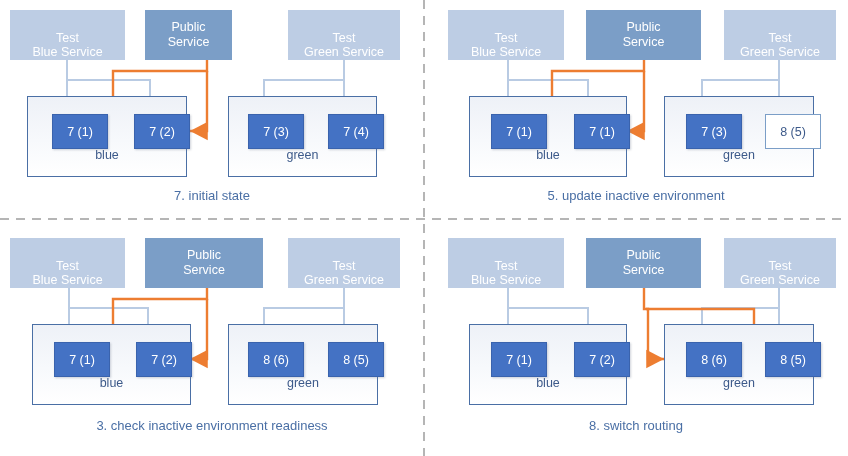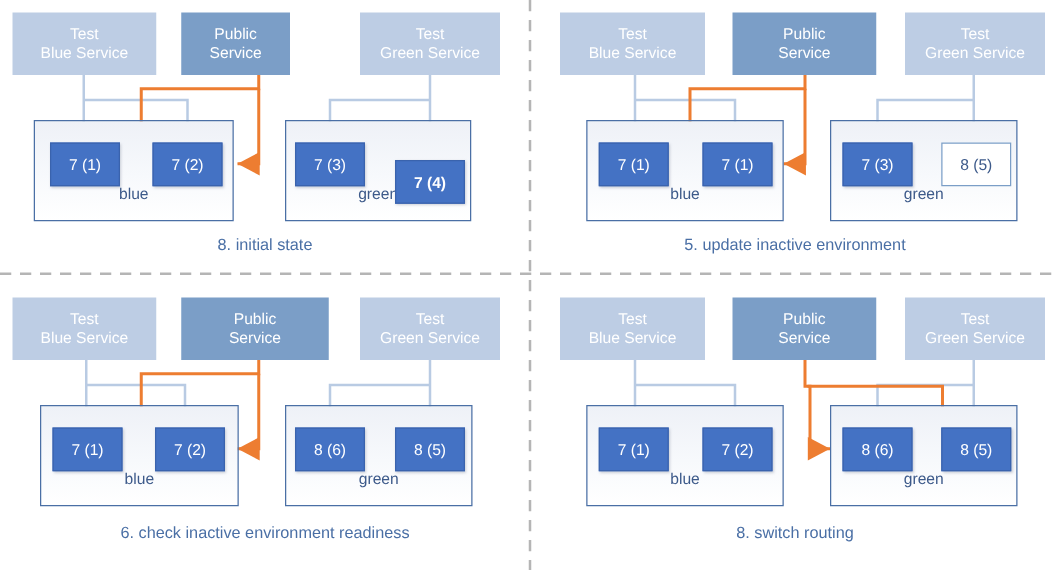--- a/index.html
+++ b/index.html
@@ -34,20 +34,21 @@
     display: flex;
     align-items: center;
     justify-content: center;
     text-align: center;
     line-height: 1.18;
   }
   .svc-light {
     background: #bdcde4;
     color: #ffffff;
     font-size: 12.5px;
+    align-items: flex-end;
   }
   .svc-public {
     background: #7b9ec7;
     color: #ffffff;
     font-size: 12.5px;
   }
   .env-box {
     position: absolute;
     box-sizing: border-box;
     border: 1px solid #4a6fa5;
@@ -65,20 +66,21 @@
     position: absolute;
     box-sizing: border-box;
     display: flex;
     align-items: center;
     justify-content: center;
     background: #4472c4;
     color: #ffffff;
     font-size: 12.5px;
     border: 1px solid #3a63ad;
     box-shadow: 1px 1px 2px rgba(120,130,150,0.35);
+    margin-left: 12px;
   }
   .inst.pending {
     background: #ffffff;
     color: #3d5a8a;
     border: 1px solid #7b9ec7;
     box-shadow: none;
   }
   .caption {
     position: absolute;
     color: #4a6fa5;
@@ -143,23 +145,23 @@
     <div class="env-box" style="left:27px; top:96px; width:160px; height:81px;">
       <div class="env-label" style="bottom:14px;">blue</div>
     </div>
     <div class="inst" style="left:40px; top:114px; width:56px; height:35px;">7 (1)</div>
     <div class="inst" style="left:122px; top:114px; width:56px; height:35px;">7 (2)</div>
 
     <div class="env-box" style="left:228px; top:96px; width:149px; height:81px;">
       <div class="env-label" style="bottom:14px;">green</div>
     </div>
     <div class="inst" style="left:236px; top:114px; width:56px; height:35px;">7 (3)</div>
-    <div class="inst" style="left:316px; top:128px; width:56px; height:35px;font-weight:bold;">7 (4)</div>
-
-    <div class="caption" style="left:0; top:188px; width:424px; text-align:center;">8. initial state</div>
+    <div class="inst" style="left:316px; top:114px; width:56px; height:35px;">7 (4)</div>
+
+    <div class="caption" style="left:0; top:188px; width:424px; text-align:center;">7. initial state</div>
   </div>
 
   <div class="panel" style="left:424px; top:0px;">
 
     <svg class="layer" style="width:424px;height:228px;">
       <defs>
         <marker id="m-blue-2" markerWidth="9" markerHeight="9" refX="4.5" refY="7.6" orient="auto">
           <path d="M0.6,0.4 L8.4,0.4 L4.5,7.8 Z" fill="#b9cbe3"></path>
         </marker>
         <marker id="m-or-2" markerWidth="9" markerHeight="9" refX="7.8" refY="4.5" orient="auto">
@@ -255,21 +257,21 @@
     </div>
     <div class="inst" style="left:42px; top:114px; width:56px; height:35px;">7 (1)</div>
     <div class="inst" style="left:124px; top:114px; width:56px; height:35px;">7 (2)</div>
 
     <div class="env-box" style="left:228px; top:96px; width:150px; height:81px;">
       <div class="env-label" style="bottom:14px;">green</div>
     </div>
     <div class="inst" style="left:236px; top:114px; width:56px; height:35px;">8 (6)</div>
     <div class="inst" style="left:316px; top:114px; width:56px; height:35px;">8 (5)</div>
 
-    <div class="caption" style="left:0; top:190px; width:424px; text-align:center;">6. check inactive environment readiness</div>
+    <div class="caption" style="left:0; top:190px; width:424px; text-align:center;">3. check inactive environment readiness</div>
   </div>
 
   <div class="panel" style="left:424px; top:228px;">
 
     <svg class="layer" style="width:424px;height:228px;">
       <defs>
         <marker id="m-blue-4" markerWidth="9" markerHeight="9" refX="4.5" refY="7.6" orient="auto">
           <path d="M0.6,0.4 L8.4,0.4 L4.5,7.8 Z" fill="#b9cbe3"></path>
         </marker>
         <marker id="m-or-4" markerWidth="9" markerHeight="9" refX="7.8" refY="4.5" orient="auto">

